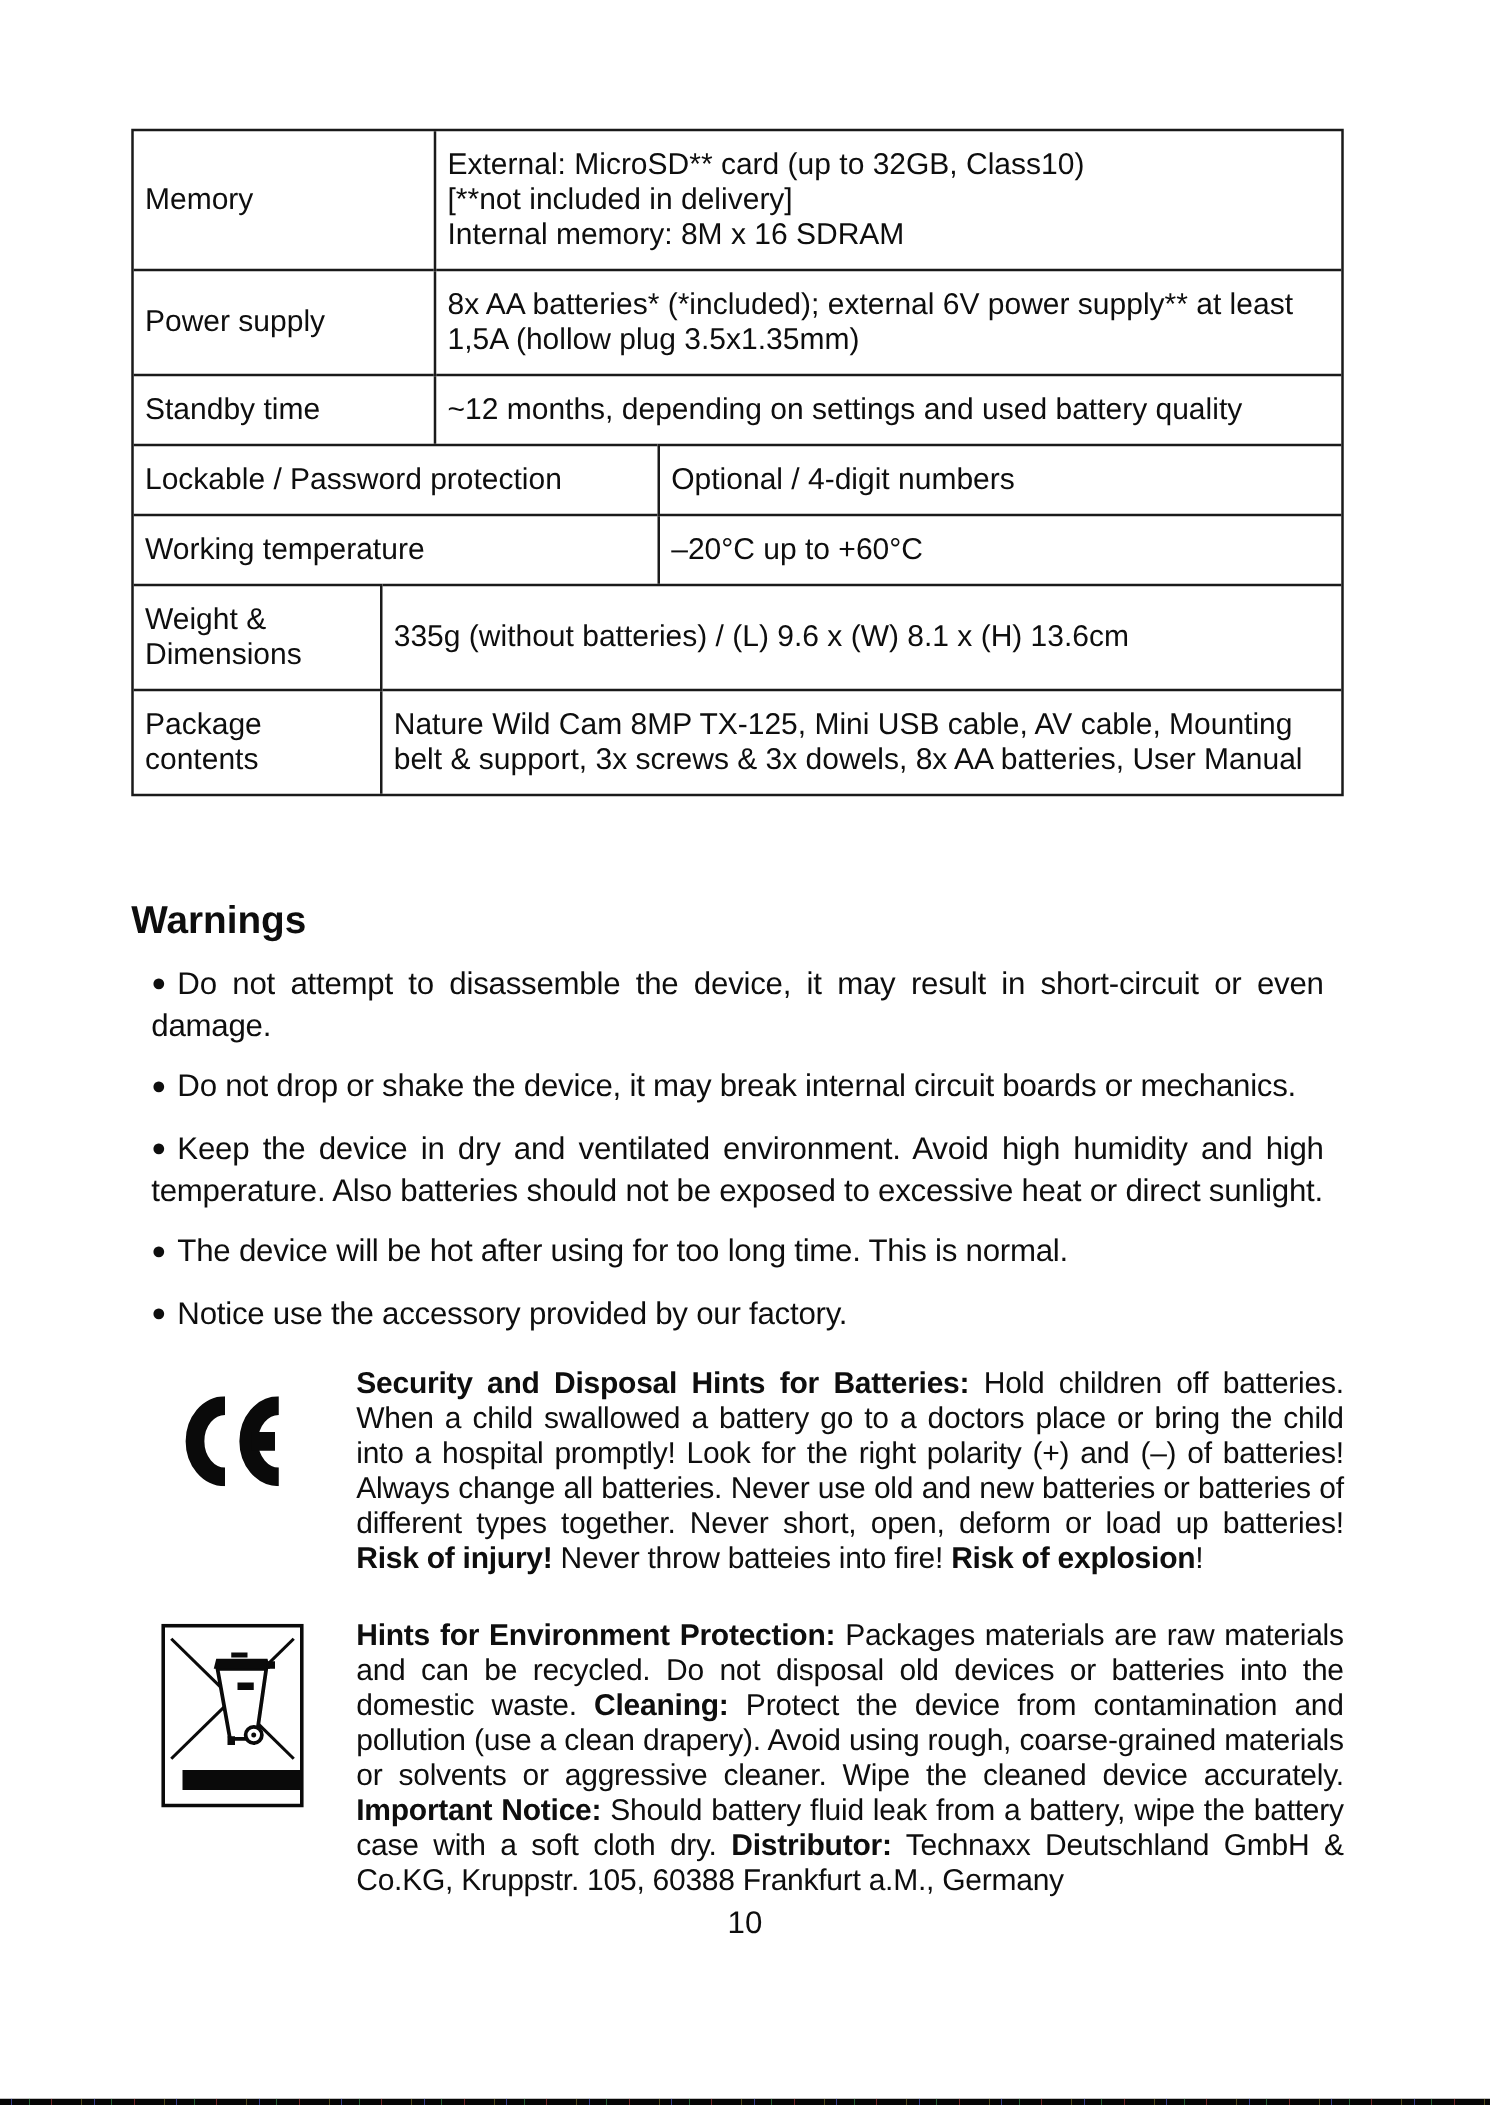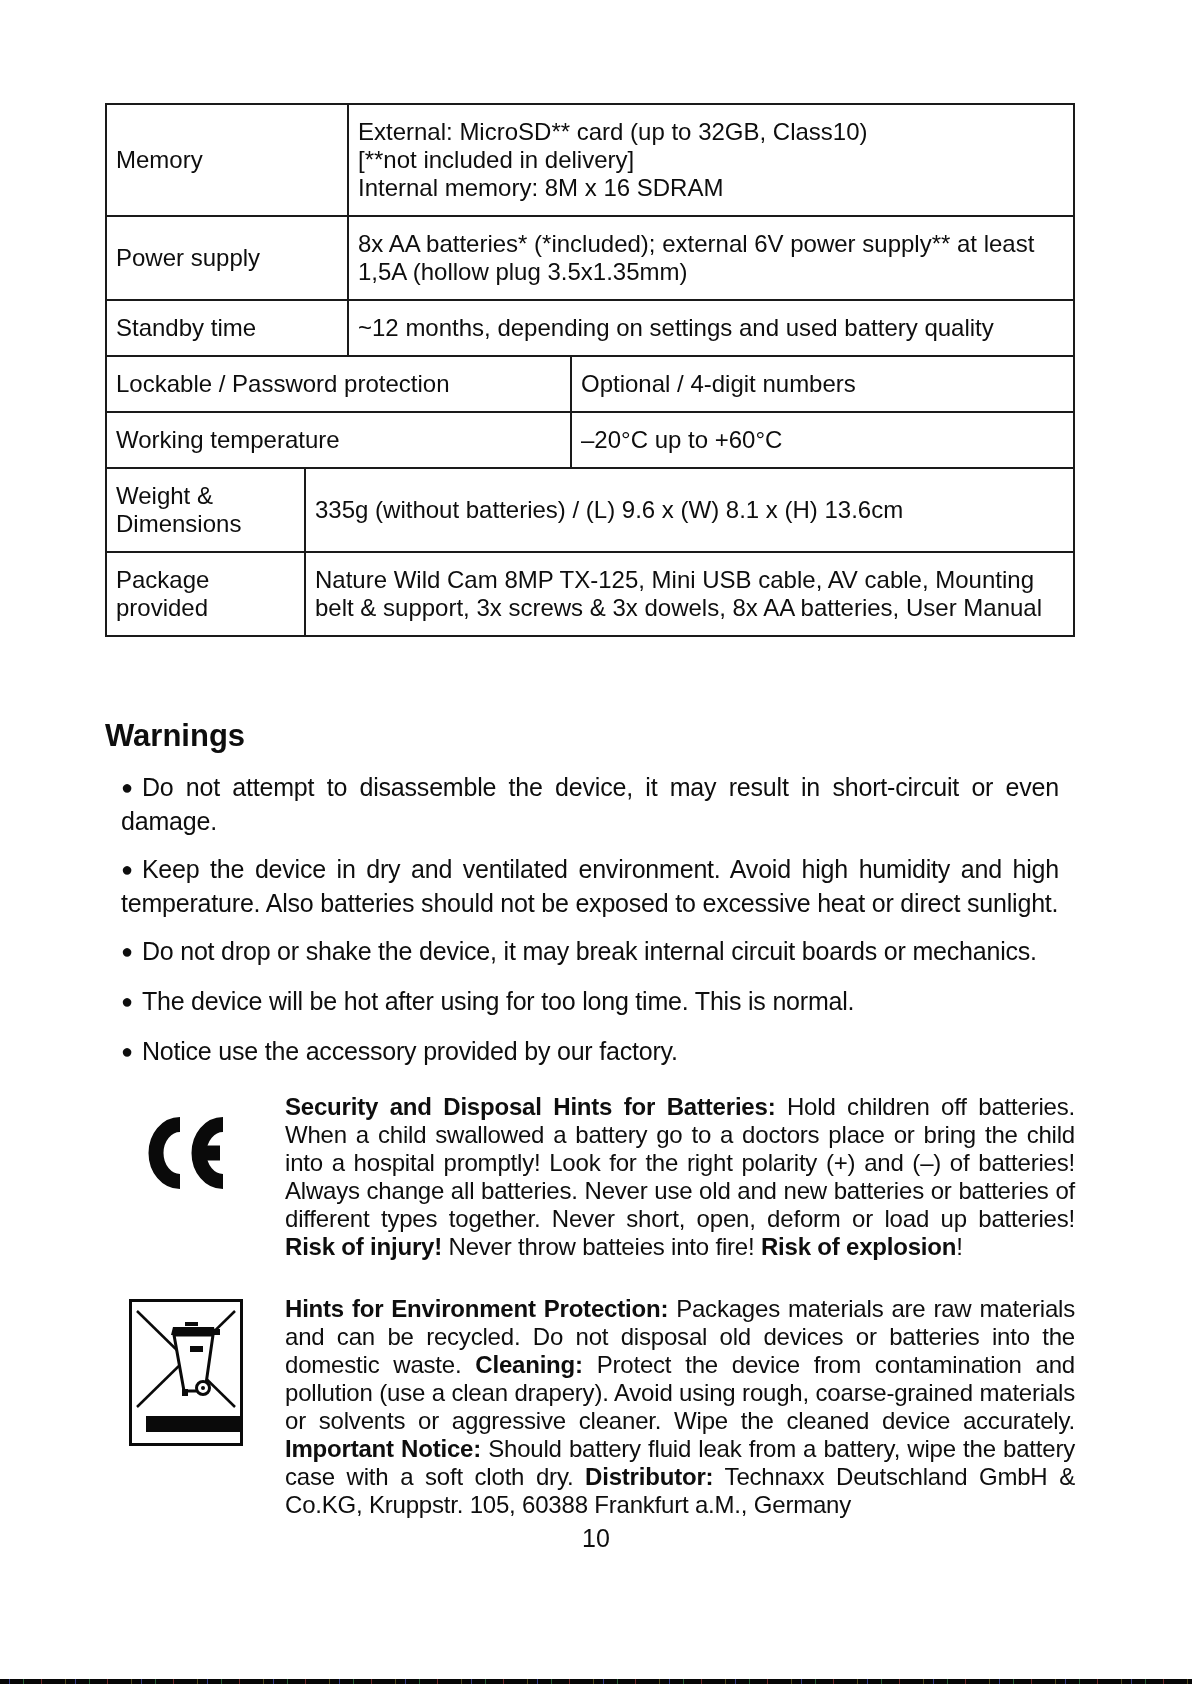--- a/index.html
+++ b/index.html
@@ -14,21 +14,21 @@
   .spec-table { border:2.5px solid #1a1a1a; }
   .spec-table table { border-collapse:collapse; width:100%; table-layout:fixed; }
   .spec-table table.tb, .spec-table table.tc { border-top:2px solid #1a1a1a; }
   .spec-table td {
     box-sizing:border-box; padding:13px 9px; vertical-align:middle;
     font-size:24px; line-height:28px;
   }
   .spec-table tr + tr td { border-top:2px solid #1a1a1a; }
   .spec-table td.val { border-left:2px solid #1a1a1a; white-space:pre-line; }
   table.ta td.lab { width:241px; }
-  table.tb td.lab { width:464px; }
+  table.tb td.lab { width:420px; }
   table.tc td.lab { width:198px; }
 
   
   .warn-title { margin:82px 0 18px 0; font-size:31px; line-height:34px; font-weight:bold; }
   .warn p { margin:16px; font-size:25px; line-height:32px; text-align:justify; letter-spacing:-0.2px; }
   .blt { display:inline-block; font-size:20px; margin-right:9px; transform:translateY(-2px); }
 
   
   .notices { margin-top:24px; }
   .notice { display:grid; grid-template-columns:180px 1fr; margin-bottom:34px; }
@@ -90,32 +90,32 @@
         </tr>
       </tbody>
         </table>
       <table class="tc">
         <tbody>
             <tr>
           <td class="lab">Weight &amp; Dimensions</td>
           <td class="val">335g (without batteries) / (L) 9.6 x (W) 8.1 x (H) 13.6cm</td>
         </tr>
         <tr>
-          <td class="lab">Package provided</td>
+          <td class="lab">Package contents</td>
           <td class="val">Nature Wild Cam 8MP TX-125, Mini USB cable, AV cable, Mounting belt &amp; support, 3x screws &amp; 3x dowels, 8x AA batteries, User Manual</td>
         </tr>
       </tbody>
         </table>
     </div>
 
     <h2 class="warn-title">Warnings</h2>
     <div class="warn">
       <p><span class="blt">●</span><span>Do not attempt to disassemble the device, it may result in short-circuit or even damage.</span></p>
+      <p><span class="blt">●</span><span>Do not drop or shake the device, it may break internal circuit boards or mechanics.</span></p>
       <p><span class="blt">●</span><span>Keep the device in dry and ventilated environment. Avoid high humidity and high temperature. Also batteries should not be exposed to excessive heat or direct sunlight.</span></p>
-      <p><span class="blt">●</span><span>Do not drop or shake the device, it may break internal circuit boards or mechanics.</span></p>
       <p><span class="blt">●</span><span>The device will be hot after using for too long time. This is normal.</span></p>
       <p><span class="blt">●</span><span>Notice use the accessory provided by our factory.</span></p>
     </div>
 
     <div class="notices">
 
       <div class="notice">
         <div class="ce-wrap">
           <svg width="92" height="72" viewBox="0 0 92 72" xmlns="http://www.w3.org/2000/svg">
             <path d="M 41 7.5 A 24 28.5 0 1 0 41 64.5" fill="none" stroke="#0a0a0a" stroke-width="15"></path>

